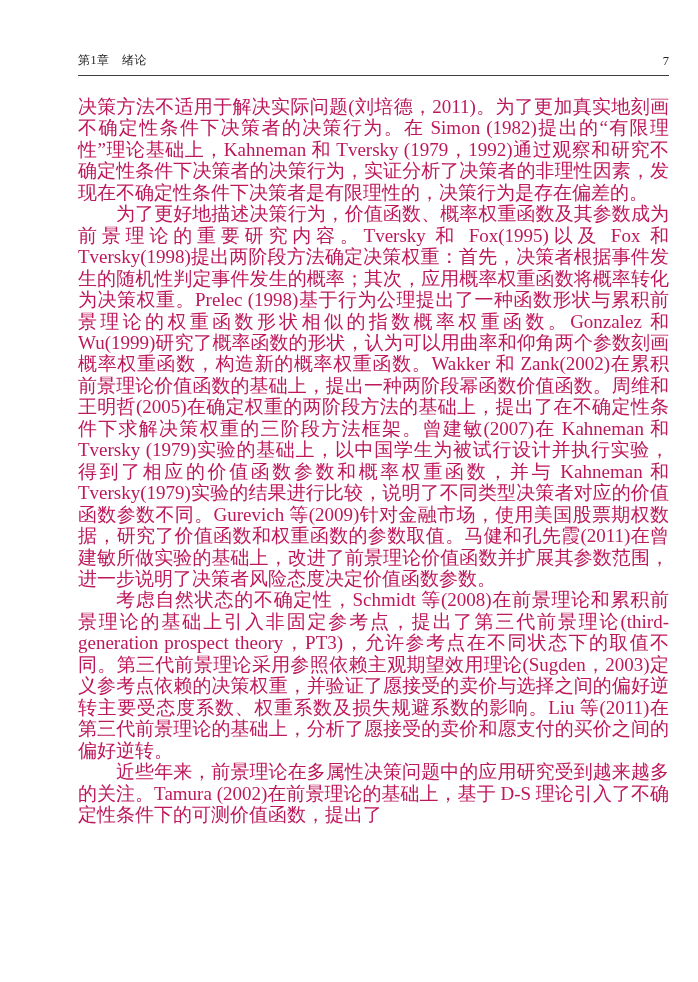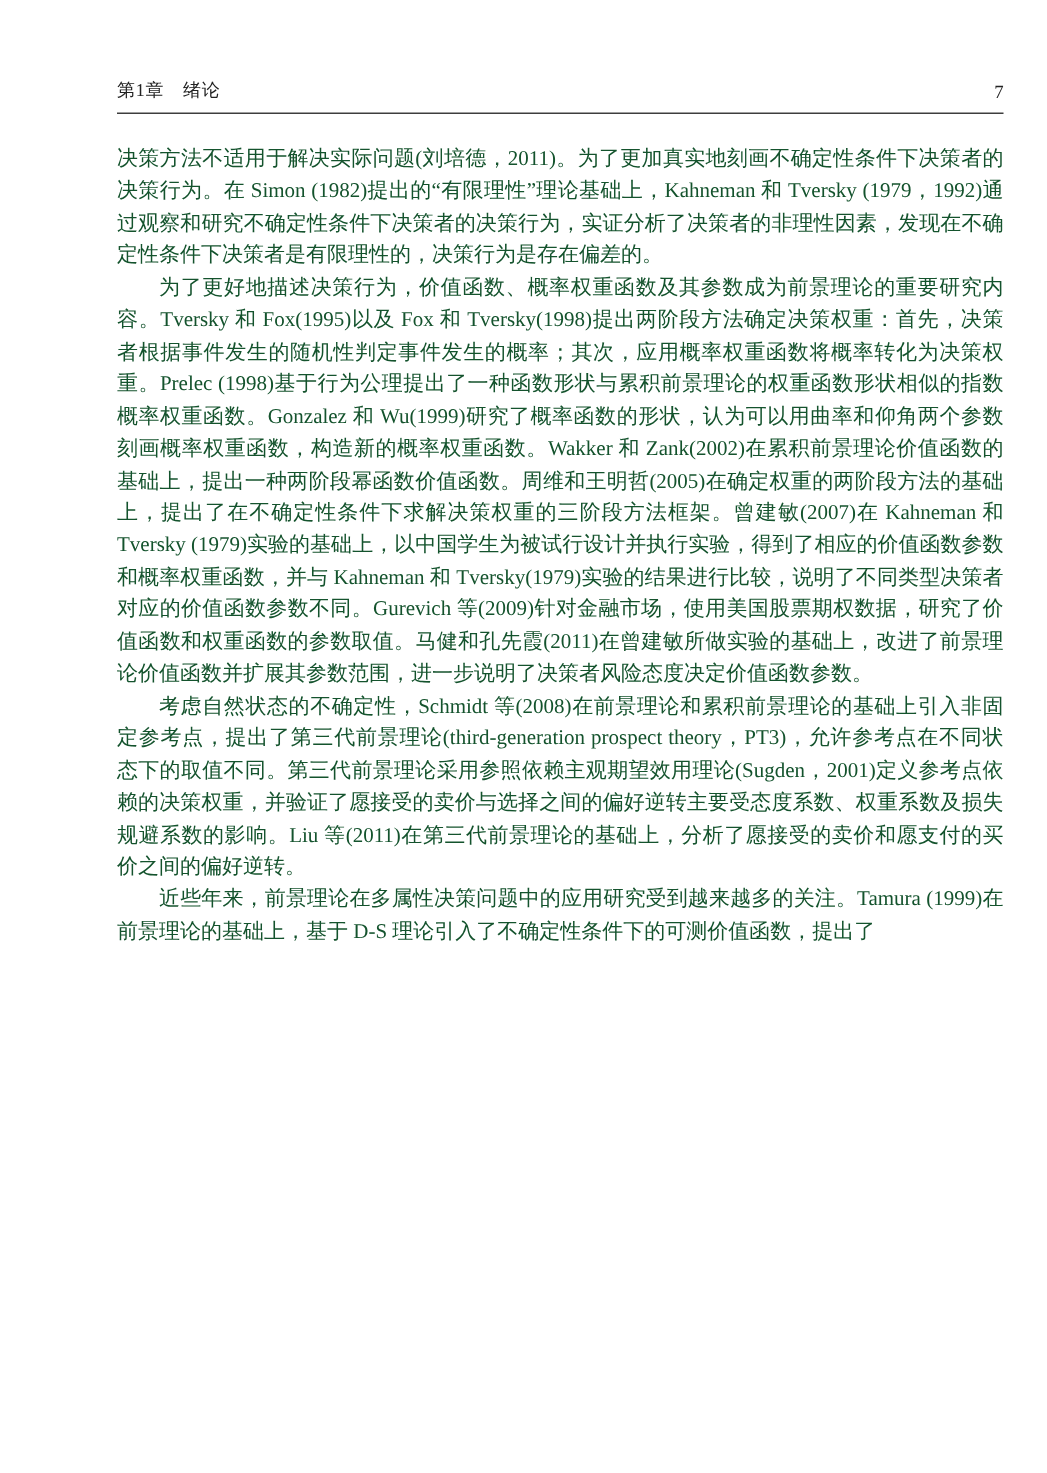--- a/index.html
+++ b/index.html
@@ -33,24 +33,24 @@
   }
   .running-header .page-number {
     font-size: 12.5px;
     letter-spacing: 0;
   }
   .page-body {
     position: absolute;
     left: 78px;
     right: 73px;
     top: 96px;
-    font-size: 14px;
+    font-size: 19px;
     line-height: 21.45px;
     text-align: justify;
-    color: #14532d;
+    color: #be185d;
   }
   .page-body p {
     margin: 0;
     padding: 0;
     text-indent: 2em;
     word-break: break-word;
   }
   .page-body p.continuation {
     text-indent: 0;
   }
@@ -61,17 +61,17 @@
 <div class="page">
 
   <div class="running-header">
     <span>第1章　绪论</span>
     <span class="page-number">7</span>
   </div>
 
   <div class="page-body">
     <p class="continuation">决策方法不适用于解决实际问题(刘培德，2011)。为了更加真实地刻画不确定性条件下决策者的决策行为。在 Simon (1982)提出的“有限理性”理论基础上，Kahneman 和 Tversky (1979，1992)通过观察和研究不确定性条件下决策者的决策行为，实证分析了决策者的非理性因素，发现在不确定性条件下决策者是有限理性的，决策行为是存在偏差的。</p>
     <p>为了更好地描述决策行为，价值函数、概率权重函数及其参数成为前景理论的重要研究内容。Tversky 和 Fox(1995)以及 Fox 和 Tversky(1998)提出两阶段方法确定决策权重：首先，决策者根据事件发生的随机性判定事件发生的概率；其次，应用概率权重函数将概率转化为决策权重。Prelec (1998)基于行为公理提出了一种函数形状与累积前景理论的权重函数形状相似的指数概率权重函数。Gonzalez 和 Wu(1999)研究了概率函数的形状，认为可以用曲率和仰角两个参数刻画概率权重函数，构造新的概率权重函数。Wakker 和 Zank(2002)在累积前景理论价值函数的基础上，提出一种两阶段幂函数价值函数。周维和王明哲(2005)在确定权重的两阶段方法的基础上，提出了在不确定性条件下求解决策权重的三阶段方法框架。曾建敏(2007)在 Kahneman 和 Tversky (1979)实验的基础上，以中国学生为被试行设计并执行实验，得到了相应的价值函数参数和概率权重函数，并与 Kahneman 和 Tversky(1979)实验的结果进行比较，说明了不同类型决策者对应的价值函数参数不同。Gurevich 等(2009)针对金融市场，使用美国股票期权数据，研究了价值函数和权重函数的参数取值。马健和孔先霞(2011)在曾建敏所做实验的基础上，改进了前景理论价值函数并扩展其参数范围，进一步说明了决策者风险态度决定价值函数参数。</p>
-    <p>考虑自然状态的不确定性，Schmidt 等(2008)在前景理论和累积前景理论的基础上引入非固定参考点，提出了第三代前景理论(third-generation prospect theory，PT3)，允许参考点在不同状态下的取值不同。第三代前景理论采用参照依赖主观期望效用理论(Sugden，2001)定义参考点依赖的决策权重，并验证了愿接受的卖价与选择之间的偏好逆转主要受态度系数、权重系数及损失规避系数的影响。Liu 等(2011)在第三代前景理论的基础上，分析了愿接受的卖价和愿支付的买价之间的偏好逆转。</p>
-    <p>近些年来，前景理论在多属性决策问题中的应用研究受到越来越多的关注。Tamura (1999)在前景理论的基础上，基于 D-S 理论引入了不确定性条件下的可测价值函数，提出了</p>
+    <p>考虑自然状态的不确定性，Schmidt 等(2008)在前景理论和累积前景理论的基础上引入非固定参考点，提出了第三代前景理论(third-generation prospect theory，PT3)，允许参考点在不同状态下的取值不同。第三代前景理论采用参照依赖主观期望效用理论(Sugden，2003)定义参考点依赖的决策权重，并验证了愿接受的卖价与选择之间的偏好逆转主要受态度系数、权重系数及损失规避系数的影响。Liu 等(2011)在第三代前景理论的基础上，分析了愿接受的卖价和愿支付的买价之间的偏好逆转。</p>
+    <p>近些年来，前景理论在多属性决策问题中的应用研究受到越来越多的关注。Tamura (2002)在前景理论的基础上，基于 D-S 理论引入了不确定性条件下的可测价值函数，提出了</p>
   </div>
 
 </div>
 
 </body></html>

